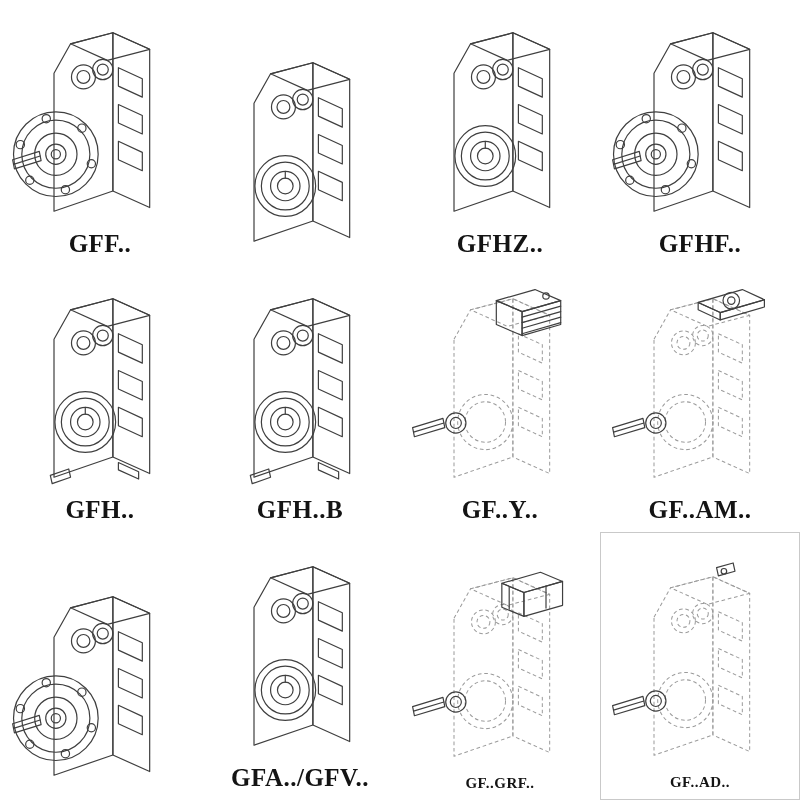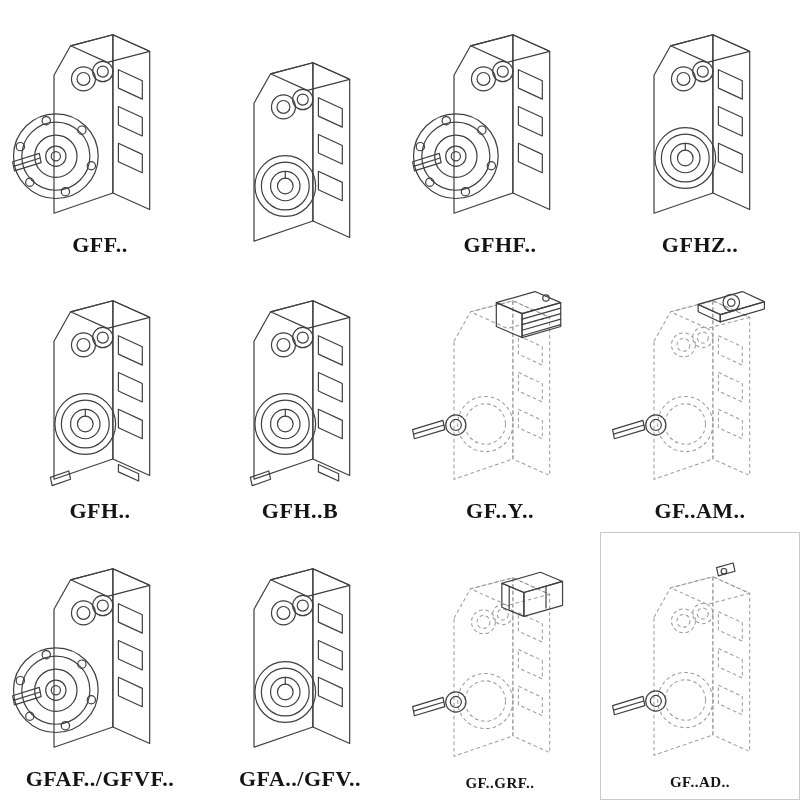--- a/index.html
+++ b/index.html
@@ -24,21 +24,21 @@
     box-sizing:border-box;
     display:flex;flex-direction:column;
     align-items:center;justify-content:flex-end;
     padding-bottom:8px;
   }
   .cell.boxed{border:1px solid var(--boxborder);}
   .drawing{flex:0 0 auto;line-height:0;}
   .drawing svg{display:block;}
   .label{
     font-weight:bold;
-    font-size:22px;
+    font-size:25px;
     color:#141414;
     letter-spacing:.5px;
     white-space:nowrap;
     margin-top:2px;
   }
   .label-lg{font-size:15px;}
   
   .ln{fill:none;stroke:var(--solid);stroke-width:1.3;stroke-linejoin:round;stroke-linecap:round;}
   .dl{fill:none;stroke:var(--dash);stroke-width:1.1;stroke-dasharray:4 3;stroke-linejoin:round;}
 </style>
@@ -103,58 +103,58 @@
   <polygon class="ln" points="50,62 68,30 114,18 114,190 50,212"></polygon>
   <polygon class="ln" points="114,18 154,36 154,208 114,190"></polygon>
   <polygon class="ln" points="68,30 114,18 154,36 108,48"></polygon>
           <polygon class="ln" points="120,56 146,68 146,88 120,76"></polygon>
           <polygon class="ln" points="120,96 146,108 146,128 120,116"></polygon>
           <polygon class="ln" points="120,136 146,148 146,168 120,156"></polygon>
   <circle class="ln" cx="82" cy="66" r="13"></circle>
           <circle class="ln" cx="82" cy="66" r="7"></circle>
   <circle class="ln" cx="103" cy="58" r="11"></circle>
           <circle class="ln" cx="103" cy="58" r="6"></circle>
+  <circle class="ln" cx="84" cy="152" r="33"></circle>
+  <circle class="ln" cx="84" cy="152" r="26"></circle>
+  <circle class="ln" cx="84" cy="152" r="16"></circle>
+  <circle class="ln" cx="84" cy="152" r="8.5"></circle>
+  <line class="ln" x1="84" y1="143.5" x2="84" y2="136"></line>
+        </svg>
+      </div>
+    <div class="label">GFHZ..</div>
+  </div>
+  <div class="cell">
+    <div class="drawing">
+        <svg viewBox="0 0 200 230" width="184" height="212" xmlns="http://www.w3.org/2000/svg" role="img">
+  <polygon class="ln" points="50,62 68,30 114,18 114,190 50,212"></polygon>
+  <polygon class="ln" points="114,18 154,36 154,208 114,190"></polygon>
+  <polygon class="ln" points="68,30 114,18 154,36 108,48"></polygon>
+          <polygon class="ln" points="120,56 146,68 146,88 120,76"></polygon>
+          <polygon class="ln" points="120,96 146,108 146,128 120,116"></polygon>
+          <polygon class="ln" points="120,136 146,148 146,168 120,156"></polygon>
+  <circle class="ln" cx="82" cy="66" r="13"></circle>
+          <circle class="ln" cx="82" cy="66" r="7"></circle>
+  <circle class="ln" cx="103" cy="58" r="11"></circle>
+          <circle class="ln" cx="103" cy="58" r="6"></circle>
   <circle class="ln" cx="52" cy="150" r="46"></circle>
   <circle class="ln" cx="52" cy="150" r="37"></circle>
   <circle class="ln" cx="52" cy="150" r="23"></circle>
   <circle class="ln" cx="52" cy="150" r="11"></circle>
   <circle class="ln" cx="52" cy="150" r="5"></circle>
   <circle class="ln" cx="90.6" cy="160.4" r="4.5"></circle>
           <circle class="ln" cx="62.4" cy="188.6" r="4.5"></circle>
           <circle class="ln" cx="23.7" cy="178.3" r="4.5"></circle>
           <circle class="ln" cx="13.4" cy="139.6" r="4.5"></circle>
           <circle class="ln" cx="41.6" cy="111.4" r="4.5"></circle>
           <circle class="ln" cx="80.3" cy="121.7" r="4.5"></circle>
   <polygon class="ln" points="5,156 34,147 36,157 7,166"></polygon>
   <line class="ln" x1="6" y1="161" x2="35" y2="152"></line>
         </svg>
       </div>
     <div class="label">GFHF..</div>
-  </div>
-  <div class="cell">
-    <div class="drawing">
-        <svg viewBox="0 0 200 230" width="184" height="212" xmlns="http://www.w3.org/2000/svg" role="img">
-  <polygon class="ln" points="50,62 68,30 114,18 114,190 50,212"></polygon>
-  <polygon class="ln" points="114,18 154,36 154,208 114,190"></polygon>
-  <polygon class="ln" points="68,30 114,18 154,36 108,48"></polygon>
-          <polygon class="ln" points="120,56 146,68 146,88 120,76"></polygon>
-          <polygon class="ln" points="120,96 146,108 146,128 120,116"></polygon>
-          <polygon class="ln" points="120,136 146,148 146,168 120,156"></polygon>
-  <circle class="ln" cx="82" cy="66" r="13"></circle>
-          <circle class="ln" cx="82" cy="66" r="7"></circle>
-  <circle class="ln" cx="103" cy="58" r="11"></circle>
-          <circle class="ln" cx="103" cy="58" r="6"></circle>
-  <circle class="ln" cx="84" cy="152" r="33"></circle>
-  <circle class="ln" cx="84" cy="152" r="26"></circle>
-  <circle class="ln" cx="84" cy="152" r="16"></circle>
-  <circle class="ln" cx="84" cy="152" r="8.5"></circle>
-  <line class="ln" x1="84" y1="143.5" x2="84" y2="136"></line>
-        </svg>
-      </div>
-    <div class="label">GFHZ..</div>
   </div>
   <div class="cell">
     <div class="drawing">
         <svg viewBox="0 0 200 230" width="184" height="212" xmlns="http://www.w3.org/2000/svg" role="img">
   <polygon class="ln" points="50,62 68,30 114,18 114,190 50,212"></polygon>
   <polygon class="ln" points="114,18 154,36 154,208 114,190"></polygon>
   <polygon class="ln" points="68,30 114,18 154,36 108,48"></polygon>
           <polygon class="ln" points="120,56 146,68 146,88 120,76"></polygon>
           <polygon class="ln" points="120,96 146,108 146,128 120,116"></polygon>
           <polygon class="ln" points="120,136 146,148 146,168 120,156"></polygon>
@@ -273,21 +273,20 @@
   <circle class="ln" cx="90.6" cy="160.4" r="4.5"></circle>
           <circle class="ln" cx="62.4" cy="188.6" r="4.5"></circle>
           <circle class="ln" cx="23.7" cy="178.3" r="4.5"></circle>
           <circle class="ln" cx="13.4" cy="139.6" r="4.5"></circle>
           <circle class="ln" cx="41.6" cy="111.4" r="4.5"></circle>
           <circle class="ln" cx="80.3" cy="121.7" r="4.5"></circle>
   <polygon class="ln" points="5,156 34,147 36,157 7,166"></polygon>
   <line class="ln" x1="6" y1="161" x2="35" y2="152"></line>
         </svg>
       </div>
-    <div class="label">GFAF../GFVF..</div>
   </div>
   <div class="cell">
     <div class="drawing">
         <svg viewBox="0 0 200 230" width="184" height="212" xmlns="http://www.w3.org/2000/svg" role="img">
   <polygon class="ln" points="50,62 68,30 114,18 114,190 50,212"></polygon>
   <polygon class="ln" points="114,18 154,36 154,208 114,190"></polygon>
   <polygon class="ln" points="68,30 114,18 154,36 108,48"></polygon>
           <polygon class="ln" points="120,56 146,68 146,88 120,76"></polygon>
           <polygon class="ln" points="120,96 146,108 146,128 120,116"></polygon>
           <polygon class="ln" points="120,136 146,148 146,168 120,156"></polygon>

